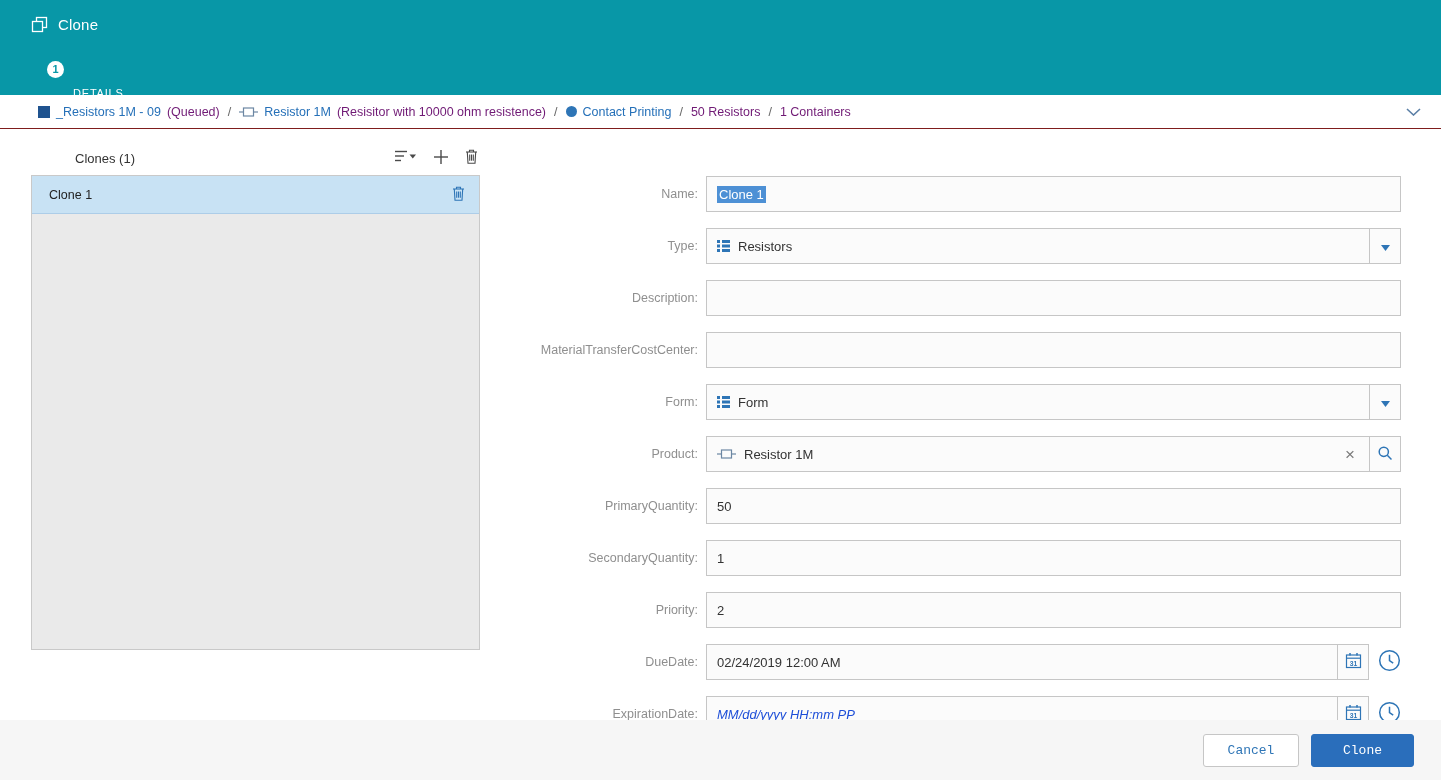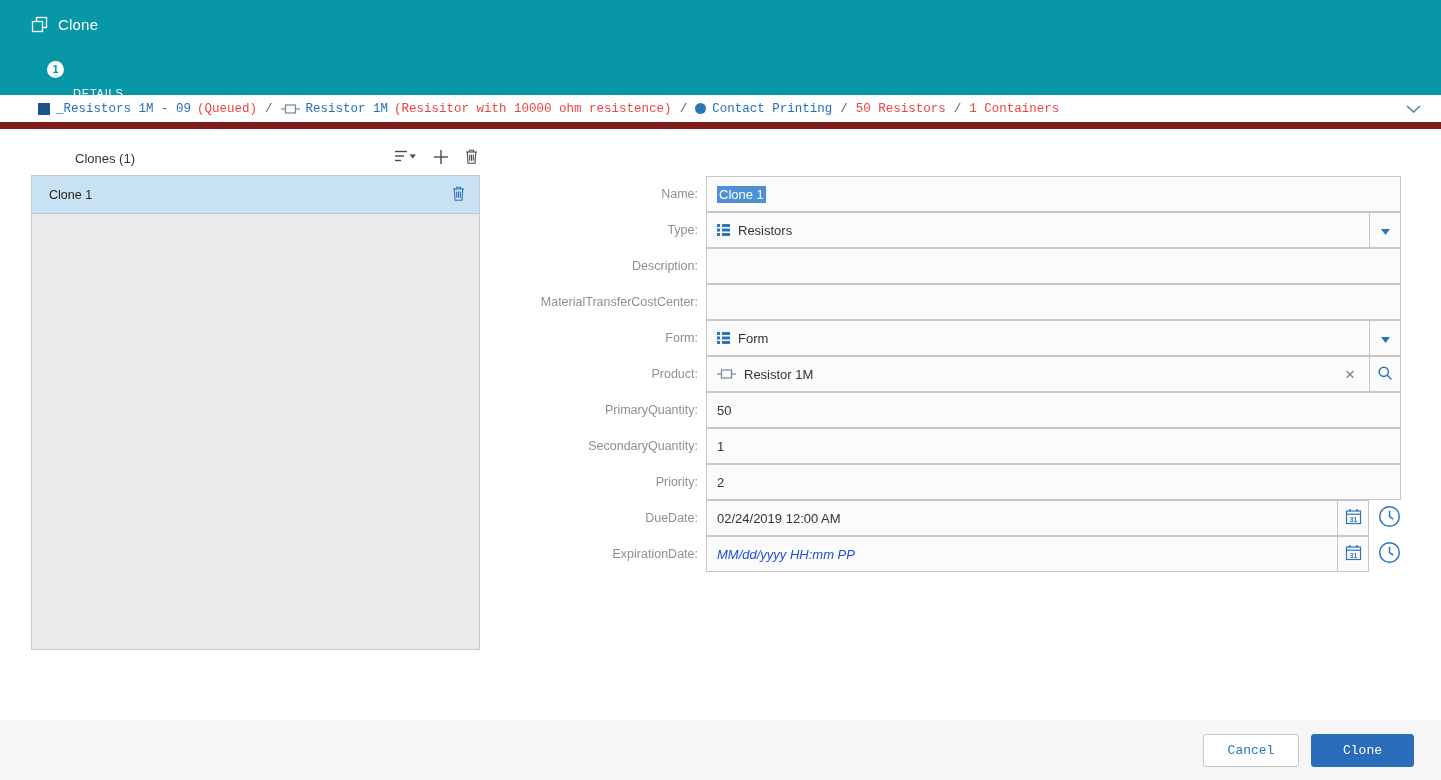--- a/index.html
+++ b/index.html
@@ -17,25 +17,25 @@
   .steps-row { display:flex; align-items:center; gap:9px; height:42px; padding-left:16px; }
   .step-badge {
     width:17px; height:17px; border-radius:50%; background:#fff; color:#0897A7;
     font-size:11px; font-weight:700; display:flex; align-items:center; justify-content:center;
   }
   .step-label { font-size:11px; font-weight:400; letter-spacing:.8px;margin-top:48px; }
 
   
   .breadcrumb {
     height:34px; flex:none; display:flex; align-items:center; gap:6px;
-    padding:0 16px 0 38px; border-bottom:7px solid #7f1d1d; font-size:12.5px; background:#fff;font-family:Liberation Mono, monospace;
+    padding:0 16px 0 38px; border-bottom:1px solid #7f1d1d; font-size:12.5px; background:#fff;
   }
   .crumb { display:flex; align-items:center; gap:6px; white-space:nowrap; }
   .crumb-link { color:#2570B8; text-decoration:none; cursor:pointer; }
-  .crumb-suffix, .crumb-text { color:#ef4444; }
+  .crumb-suffix, .crumb-text { color:#701a75; }
   .sep { color:#666; margin:0 2px; }
   .sq-icon { width:12px; height:12px; background:#1F538F; display:inline-block; }
   .circle-icon { width:11px; height:11px; border-radius:50%; background:#2E75B6; display:inline-block; }
   .bc-spacer { flex:1; }
   .chev-btn { background:none; border:none; cursor:pointer; display:flex; align-items:center; padding:4px; }
 
   
   .content { flex:1; display:flex; background:#fff; overflow:hidden; }
 
   
@@ -45,21 +45,21 @@
   .tool-btn { background:none; border:none; cursor:pointer; display:flex; align-items:center; color:#4A4A4A; padding:0; }
   .clone-list { border:1px solid #C9C9C9; height:475px; background:#EAEAEA; margin-top:4px; overflow:hidden; }
   .clone-item {
     height:38px; background:#C8E2F4; border-bottom:1px solid #ADCDE8;
     display:flex; align-items:center; padding:0 14px 0 17px; font-size:12.5px; color:#222; cursor:pointer;
   }
   .clone-item .row-trash { margin-left:auto; color:#2E75B6; }
 
   
   .form { flex:1; padding:47px 40px 0 0; }
-  .form-row { display:flex; align-items:center; height:36px; margin-bottom:0; }
+  .form-row { display:flex; align-items:center; height:36px; margin-bottom:16px; }
   .form-row label {
     width:218px; flex:none; text-align:right; margin-right:8px;
     color:#8F8F8F; font-size:12.5px; white-space:nowrap;
   }
   .field { flex:1; display:flex; align-items:center; gap:9px; min-width:0; }
   .input, .input-group {
     border:1px solid #C6C6C6; background:#FBFBFB; height:36px;
   }
   .input { flex:1; display:flex; align-items:center; gap:8px; padding:0 10px; font-size:13px; color:#333; }
   .input-group { flex:1; display:flex; align-items:stretch; padding:0; }

